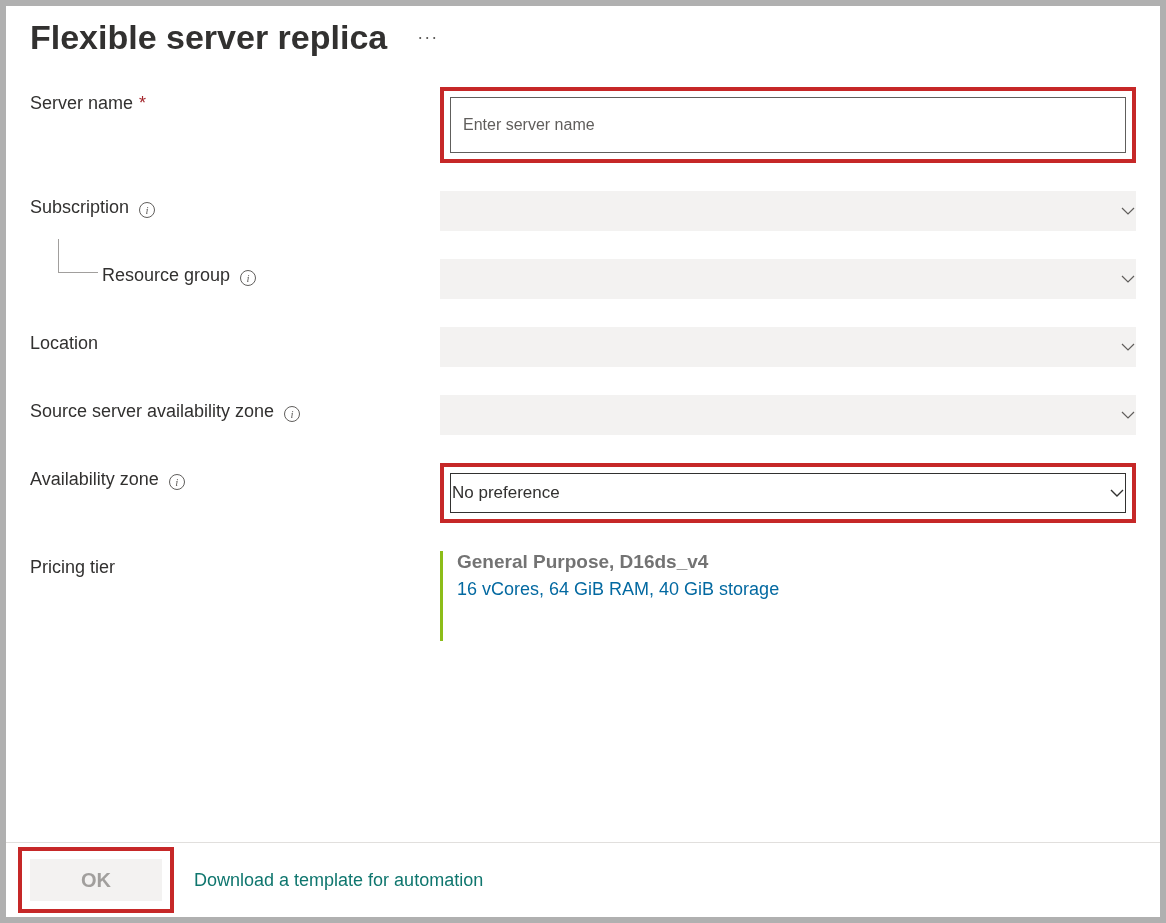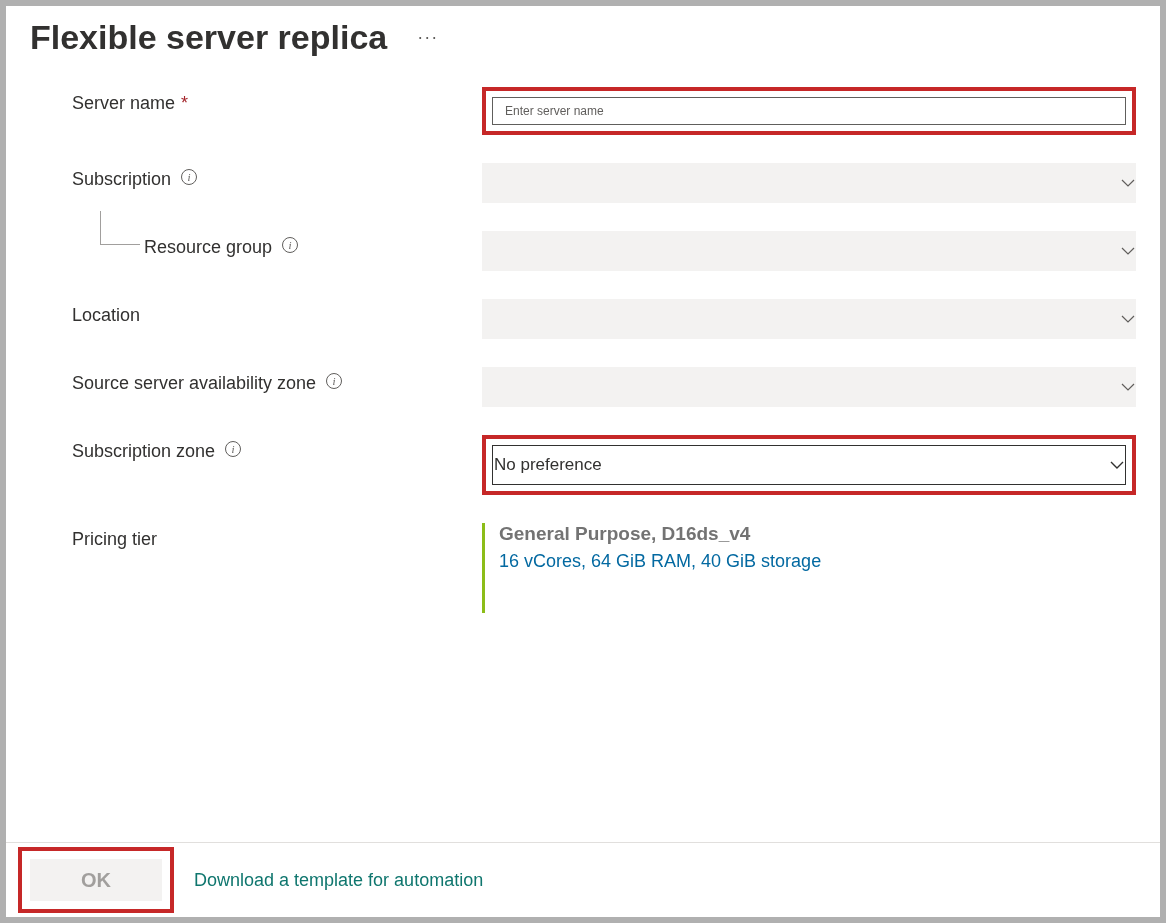--- a/index.html
+++ b/index.html
@@ -44,25 +44,24 @@
       overflow: auto;
     }
     .form-row {
       display: flex;
       align-items: flex-start;
       margin-bottom: 28px;
     }
     .label-col {
       width: 410px;
       display: flex;
-      align-items: flex-start;
+      align-items: flex-end;
       font-size: 18px;
       color: #323130;
       padding-top: 6px;
-      margin-left: 42px;
     }
     .label-col.indented {
       padding-left: 72px;
       position: relative;
     }
     .tree-connector {
       position: absolute;
       left: 28px;
       top: -20px;
       width: 40px;
@@ -87,24 +86,24 @@
       font-size: 11px;
       color: #605e5c;
       font-style: italic;
       font-family: Georgia, serif;
     }
     .input-col {
       flex: 1;
     }
     .text-input {
       width: 100%;
-      height: 28px;
+      height: 56px;
       border: 1px solid #605e5c;
       padding: 0 12px;
-      font-size: 12px;
+      font-size: 16px;
       color: #323130;
       font-family: inherit;
     }
     .text-input::placeholder {
       color: #605e5c;
     }
     .dropdown {
       width: 100%;
       height: 40px;
       background: #f3f2f1;
@@ -269,21 +268,21 @@
             <svg viewBox="0 0 14 14">
                 <path d="M1 4 L7 10 L13 4" stroke="#605e5c" stroke-width="1.2" fill="none"></path>
               </svg>
           </span>
         </div>
       </div>
     </div>
 
     <div class="form-row">
       <div class="label-col">
-        <span>Subscription zone</span>
+        <span>Availability zone</span>
         <span class="info-icon">i</span>
       </div>
       <div class="input-col">
         <div class="input-highlight">
           <div class="dropdown active">
             <span class="dropdown-value">No preference</span>
             <span class="chevron">
               <svg viewBox="0 0 14 14">
                   <path d="M1 4 L7 10 L13 4" stroke="#323130" stroke-width="1.4" fill="none"></path>
                 </svg>

